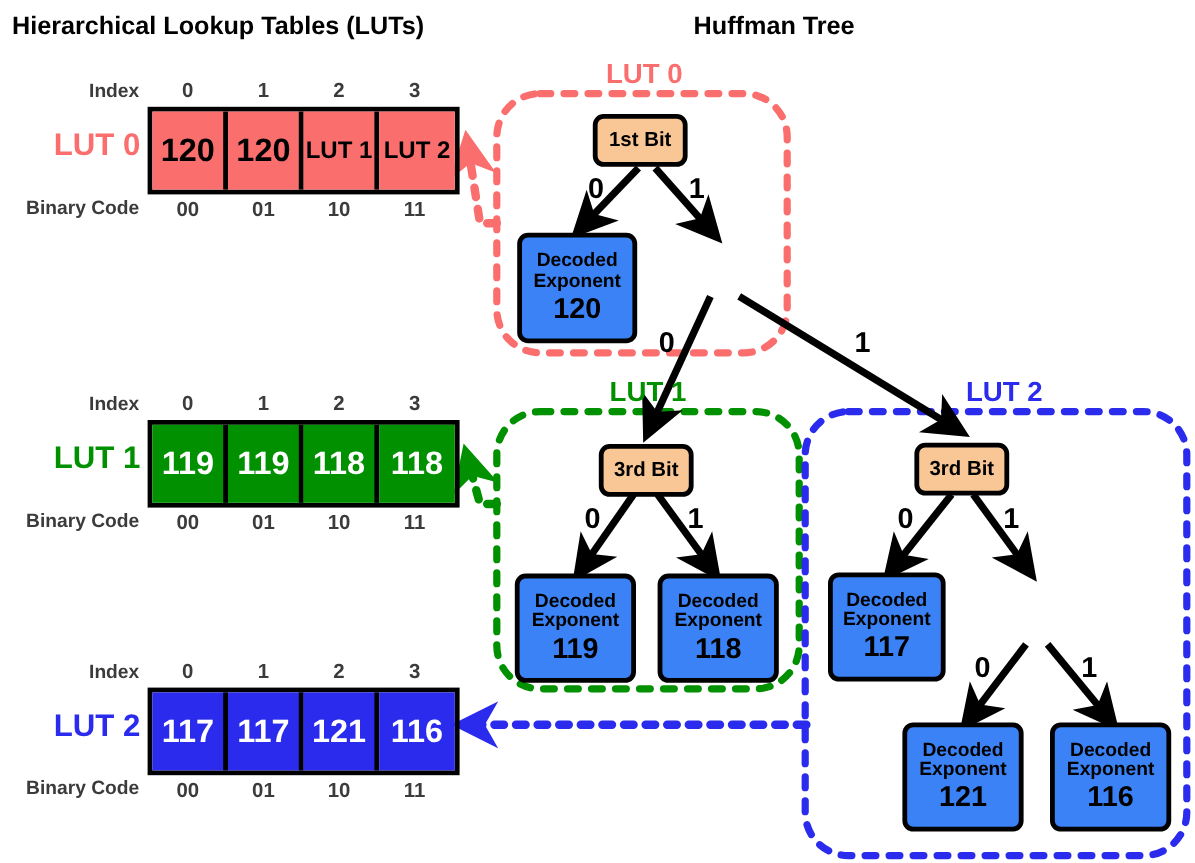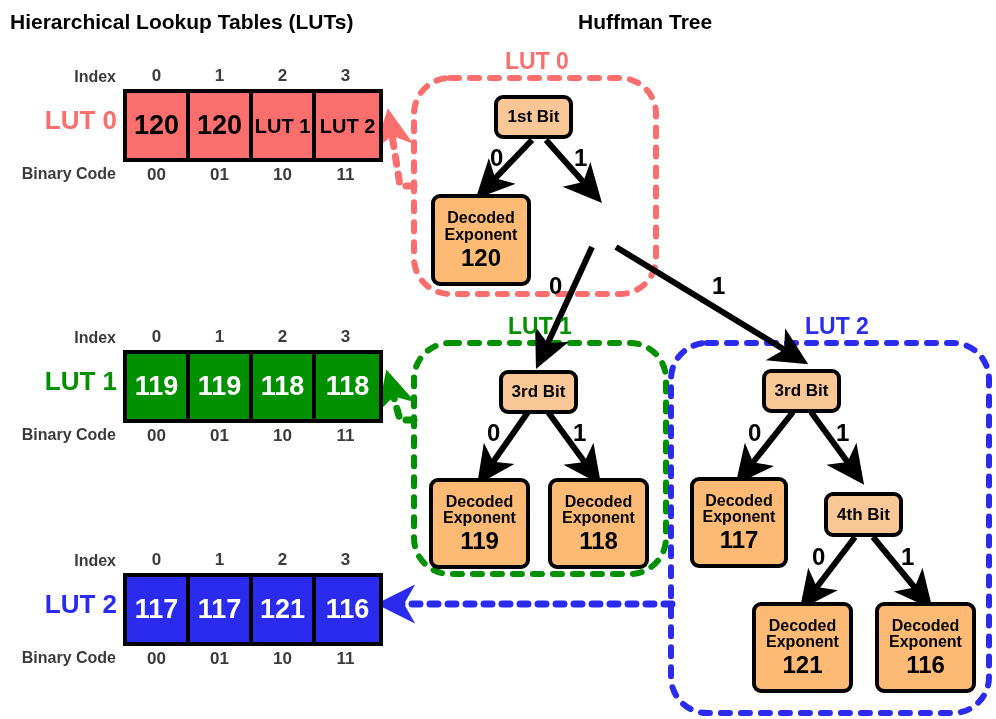--- a/index.html
+++ b/index.html
@@ -33,21 +33,21 @@
   .lut1 .cell{background:#009000;color:#fff;}
   .lut2 .cell{background:#2B2BEE;color:#fff;}
   .nm0{color:#FA6E6E;} .nm1{color:#009000;} .nm2{color:#2B2BEE;}
 
   
   .node{position:absolute;box-sizing:border-box;border:4px solid #000;
         border-radius:9px;display:flex;flex-direction:column;
         align-items:center;justify-content:center;line-height:1.05;
         font-weight:bold;text-align:center;}
   .node.bit{background:#F9C795;font-size:17px;}
-  .node.leaf{background:#fdba74;}
+  .node.leaf{background:#3b82f6;}
   .leaf .l1,.leaf .l2{font-size:16px;}
   .leaf .val{font-size:24px;margin-top:1px;}
 
   
   .grp-lbl{position:absolute;font-size:23px;font-weight:bold;white-space:nowrap;}
   .g0{color:#FA6E6E;} .g1{color:#009000;} .g2{color:#2B2BEE;}
 
   
   .elbl{position:absolute;font-size:24px;font-weight:bold;color:#000;}
 </style>
@@ -221,23 +221,20 @@
   <div class="node bit" style="left:762px;top:369px;width:79px;height:44px;">
     <span>3rd Bit</span>
   </div>
 
   <div class="node leaf" style="left:690px;top:477px;width:98px;height:91px;">
     <span class="l1">Decoded</span>
     <span class="l2">Exponent</span>
     <span class="val">117</span>
   </div>
 
-  <div class="node bit" style="left:824px;top:492px;width:79px;height:45px;">
-    <span>4th Bit</span>
-  </div>
 
   <div class="node leaf" style="left:752px;top:602px;width:101px;height:91px;">
     <span class="l1">Decoded</span>
     <span class="l2">Exponent</span>
     <span class="val">121</span>
   </div>
 
   <div class="node leaf" style="left:875px;top:602px;width:101px;height:91px;">
     <span class="l1">Decoded</span>
     <span class="l2">Exponent</span>

